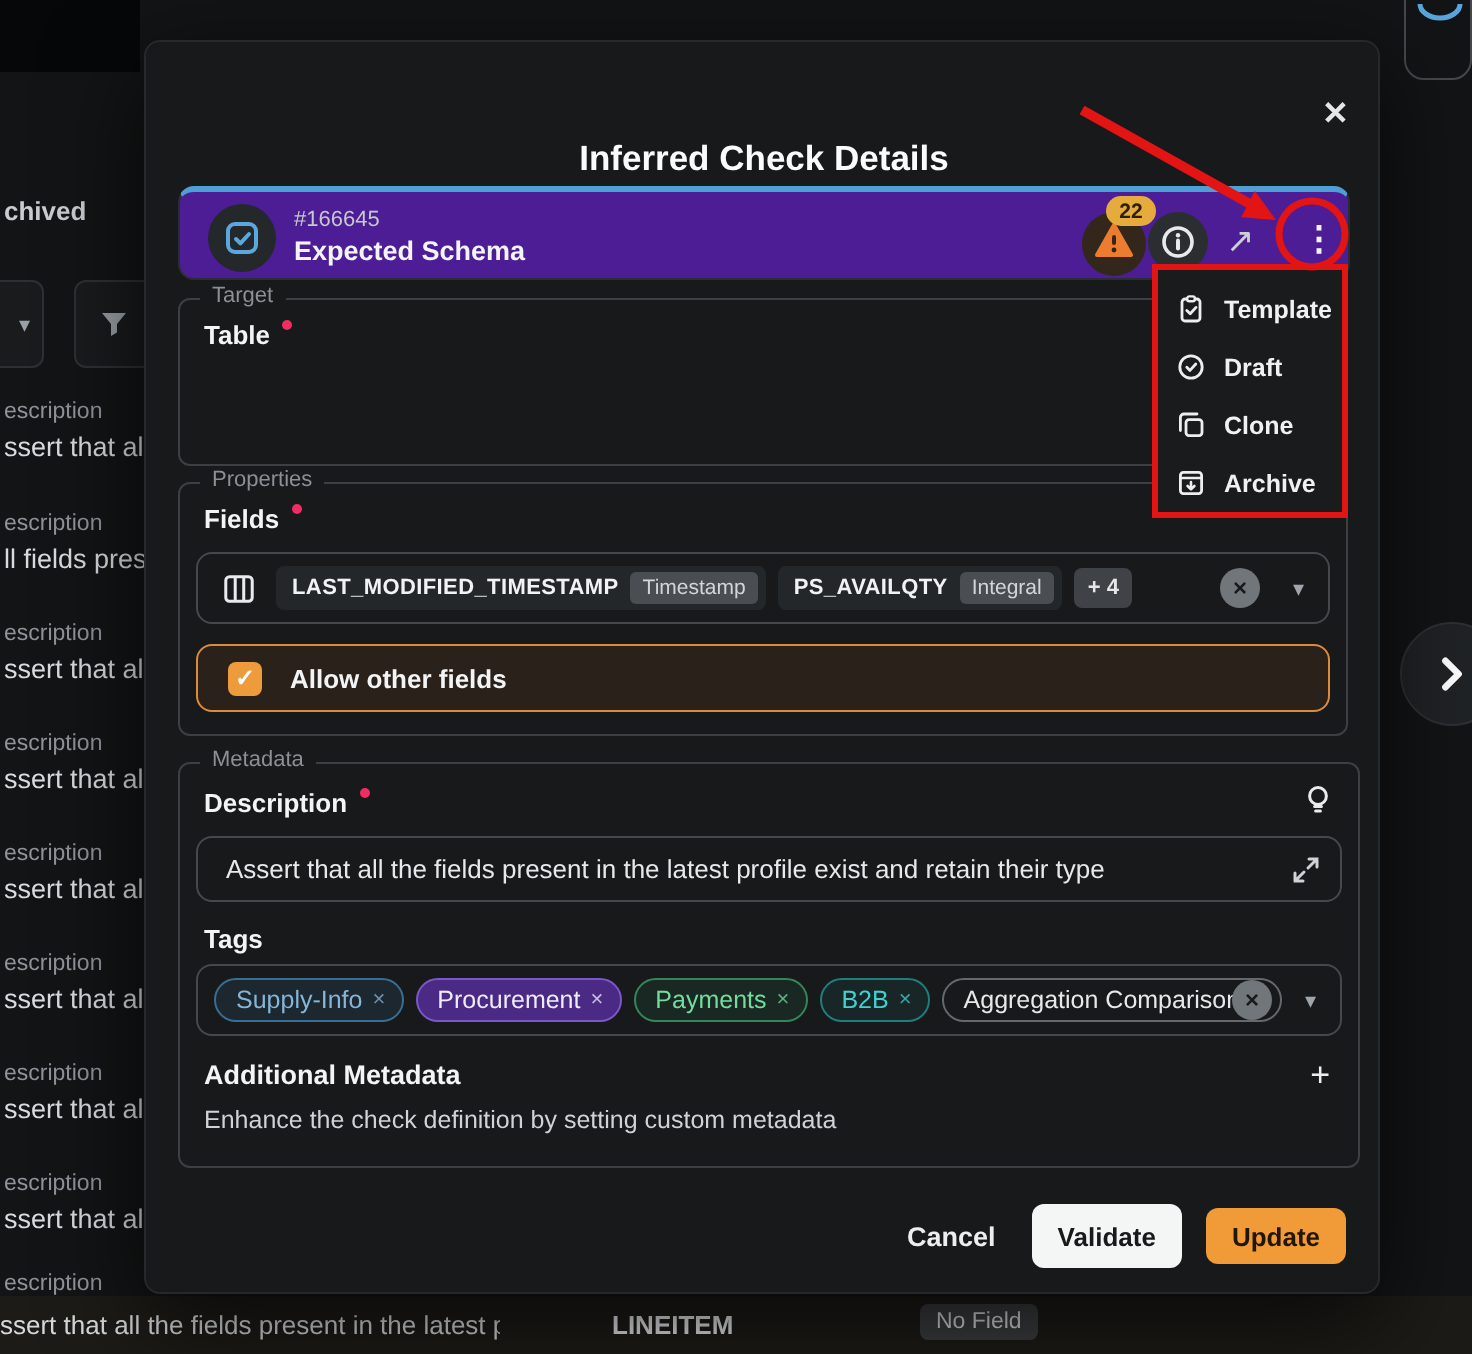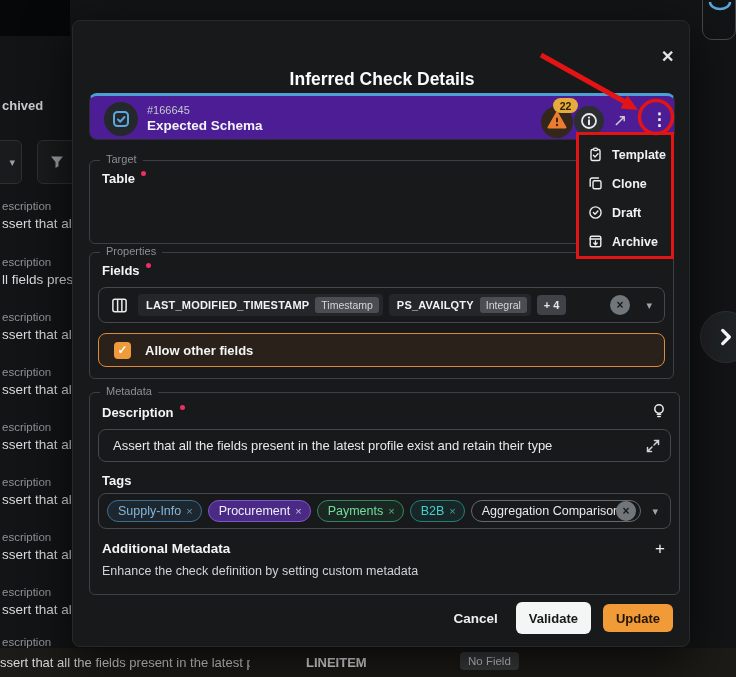--- a/index.html
+++ b/index.html
@@ -41,21 +41,21 @@
   .check-id { position:absolute; left:57px; top:8px; font-size:11px; color:#c5c9cd; }
   .check-name { position:absolute; left:57px; top:22px; font-size:13.5px; font-weight:700; color:#f2f4f5; }
   .warn-wrap { position:absolute; left:449px; top:1px; width:42px; height:44px; }
   .warn-circle { position:absolute; left:2px; top:9px; width:32px; height:32px; border-radius:50%; background:#33271b; }
   .warn-tri { position:absolute; left:7px; top:13px; }
   .warn-badge { position:absolute; left:14px; top:1px; min-width:25px; height:15px; background:#e5ab3d; border-radius:8px; font-size:10.5px; font-weight:700; color:#2e2005; display:flex; align-items:center; justify-content:center; padding:0 5px; }
   .info-btn { position:absolute; left:484px; top:10px; width:30px; height:30px; border-radius:50%; background:#2b2e31; display:flex; align-items:center; justify-content:center; }
   .ext-btn { position:absolute; left:523px; top:14px; font-size:17px; color:#ccd0d3; }
   .kebab-btn { position:absolute; left:561px; top:13px; width:14px; text-align:center; font-size:17px; font-weight:700; color:#f0f2f3; }
 
-  .fset { position:absolute; left:16px; border:1px solid #3c4044; border-radius:6px;margin-top:11px; }
+  .fset { position:absolute; left:16px; border:1px solid #3c4044; border-radius:6px; }
   .fset-legend { position:absolute; top:-8px; left:10px; background:#17191b; padding:0 6px; font-size:11px; color:#8b9095; }
   .f-label { position:absolute; left:12px; font-size:13px; font-weight:700; color:#f2f4f5; }
   .req-dot { display:inline-block; width:5px; height:5px; border-radius:50%; background:#ef2d62; margin-left:6px; vertical-align:7px; }
   .input-box { position:absolute; left:8px; right:8px; border:1px solid #45484c; border-radius:8px; display:flex; align-items:center; }
   .input-icon { margin:0 10px 0 12px; display:flex; }
   .input-text { font-size:13.5px; color:#9aa0a6; }
   .clear-btn { position:absolute; right:34px; width:20px; height:20px; border-radius:50%; background:#71767b; color:#17191b; font-size:12px; font-weight:700; display:flex; align-items:center; justify-content:center; }
   .caret { position:absolute; right:12px; font-size:11px; color:#a0a5aa; }
 
   .fset-target { top:128px; width:585px; height:84px; }
@@ -301,31 +301,31 @@
     <div class="ctx-item">
       <svg width="15" height="15" viewBox="0 0 15 15">
         <rect x="3" y="2.5" width="9" height="11" rx="1.5" fill="none" stroke="#eceeef" stroke-width="1.4"></rect>
         <rect x="5.6" y="1.2" width="3.8" height="2.4" rx="1" fill="#191b1c" stroke="#eceeef" stroke-width="1.2"></rect>
         <path d="M5.4 8.2l1.7 1.7 2.9-3.2" fill="none" stroke="#eceeef" stroke-width="1.4" stroke-linecap="round" stroke-linejoin="round"></path>
       </svg>
       <span>Template</span>
     </div>
     <div class="ctx-item">
       <svg width="15" height="15" viewBox="0 0 15 15">
+        <circle cx="7.5" cy="7.5" r="5.6" fill="none" stroke="#eceeef" stroke-width="1.4"></circle>
+        <path d="M5.4 7.6l1.6 1.6 2.9-3.2" fill="none" stroke="#eceeef" stroke-width="1.4" stroke-linecap="round" stroke-linejoin="round"></path>
+      </svg>
+      <span>Draft</span>
+    </div>
+    <div class="ctx-item">
+      <svg width="15" height="15" viewBox="0 0 15 15">
         <path d="M10.5 2H4A1.8 1.8 0 0 0 2.2 3.8v6.5" fill="none" stroke="#eceeef" stroke-width="1.4" stroke-linecap="round"></path>
         <rect x="5" y="4.8" width="8" height="8" rx="1.5" fill="none" stroke="#eceeef" stroke-width="1.4"></rect>
       </svg>
       <span>Clone</span>
-    </div>
-    <div class="ctx-item">
-      <svg width="15" height="15" viewBox="0 0 15 15">
-        <circle cx="7.5" cy="7.5" r="5.6" fill="none" stroke="#eceeef" stroke-width="1.4"></circle>
-        <path d="M5.4 7.6l1.6 1.6 2.9-3.2" fill="none" stroke="#eceeef" stroke-width="1.4" stroke-linecap="round" stroke-linejoin="round"></path>
-      </svg>
-      <span>Draft</span>
     </div>
     <div class="ctx-item">
       <svg width="15" height="15" viewBox="0 0 15 15">
         <rect x="2.2" y="2.2" width="10.6" height="10.6" rx="1.5" fill="none" stroke="#eceeef" stroke-width="1.4"></rect>
         <path d="M2.2 5h10.6M7.5 7v3.6M5.8 9l1.7 1.7L9.2 9" fill="none" stroke="#eceeef" stroke-width="1.3" stroke-linecap="round" stroke-linejoin="round"></path>
       </svg>
       <span>Archive</span>
     </div>
   </div>
 

